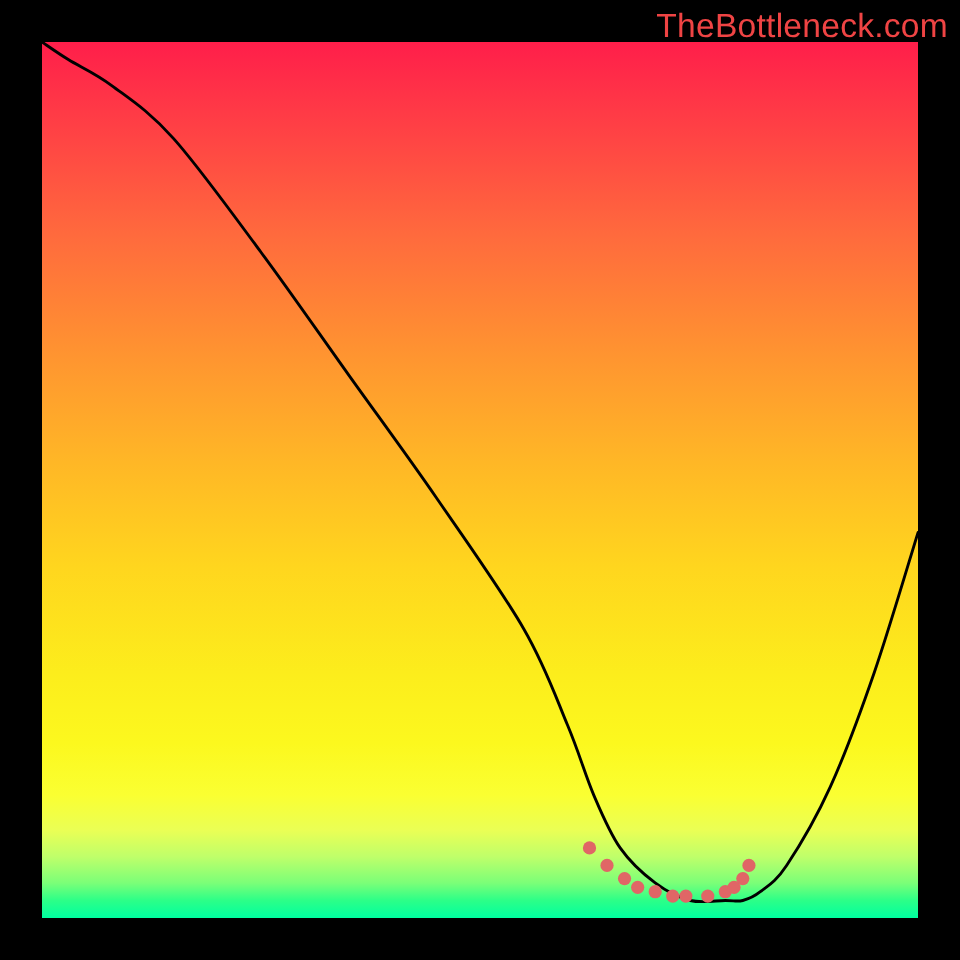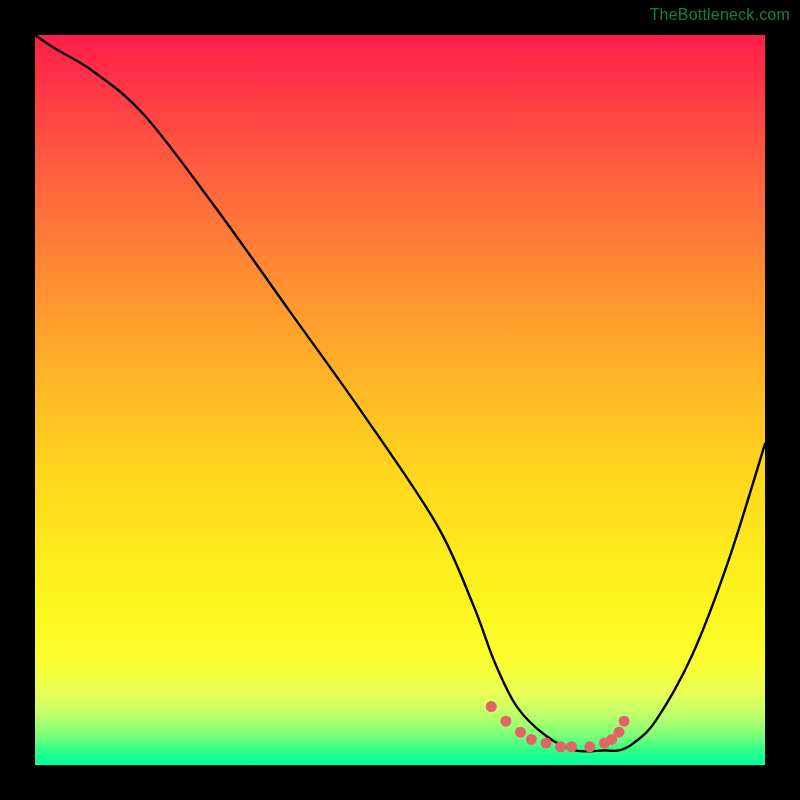--- a/index.html
+++ b/index.html
@@ -14,22 +14,22 @@
   .frame {
     position: relative;
     width: 800px;
     height: 800px;
     background: #000;
   }
   .watermark {
     position: absolute;
     top: 6px;
     right: 10px;
-    color: #15803d;
-    font-size: 16px;
+    color: #ef4444;
+    font-size: 28px;
     font-weight: 500;
     letter-spacing: 0.2px;
     z-index: 10;
   }
   .plot-area {
     position: absolute;
     left: 35px;
     top: 35px;
     width: 730px;
     height: 730px;

